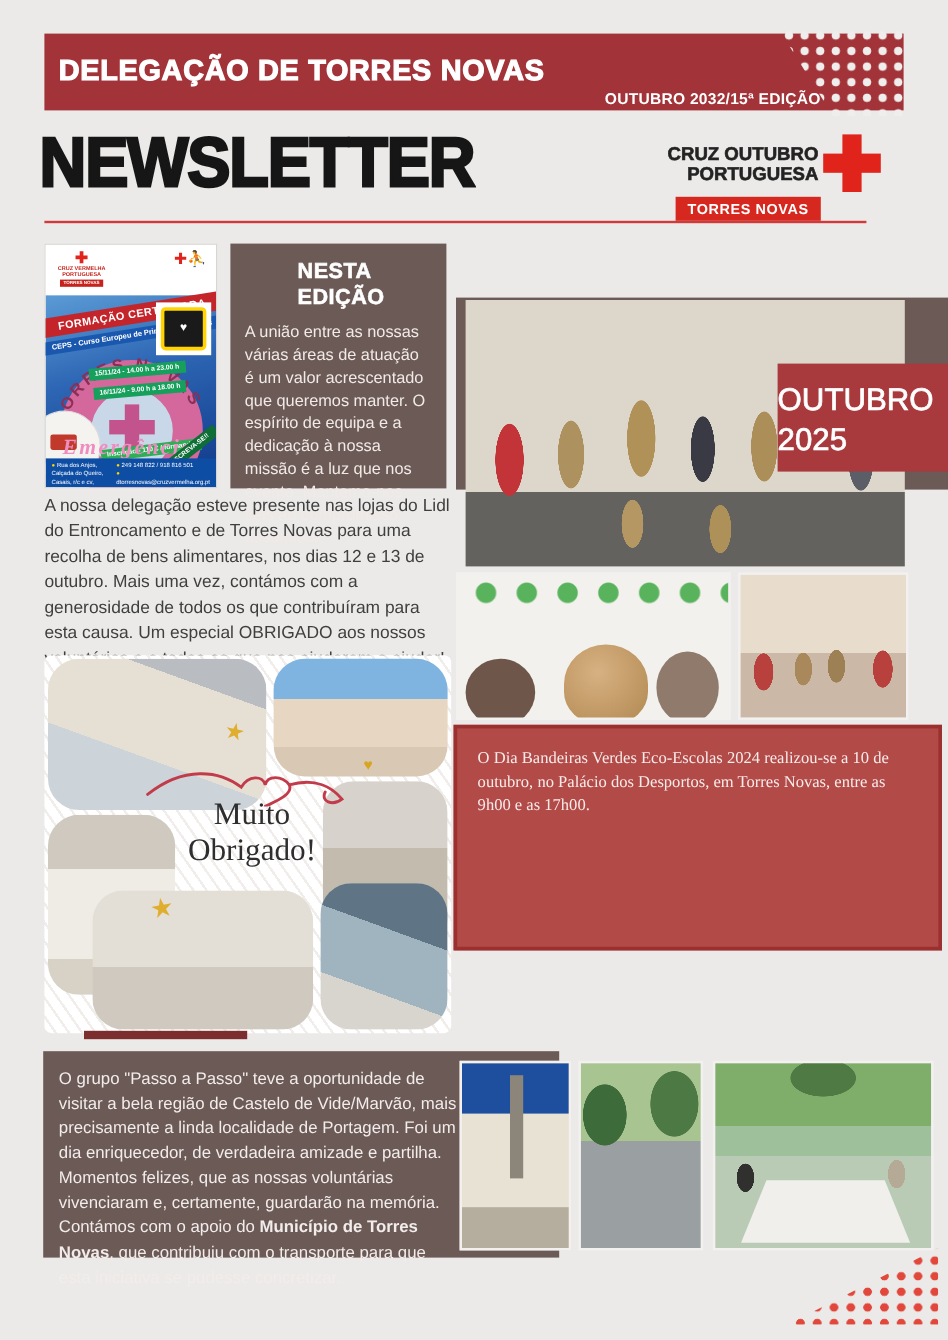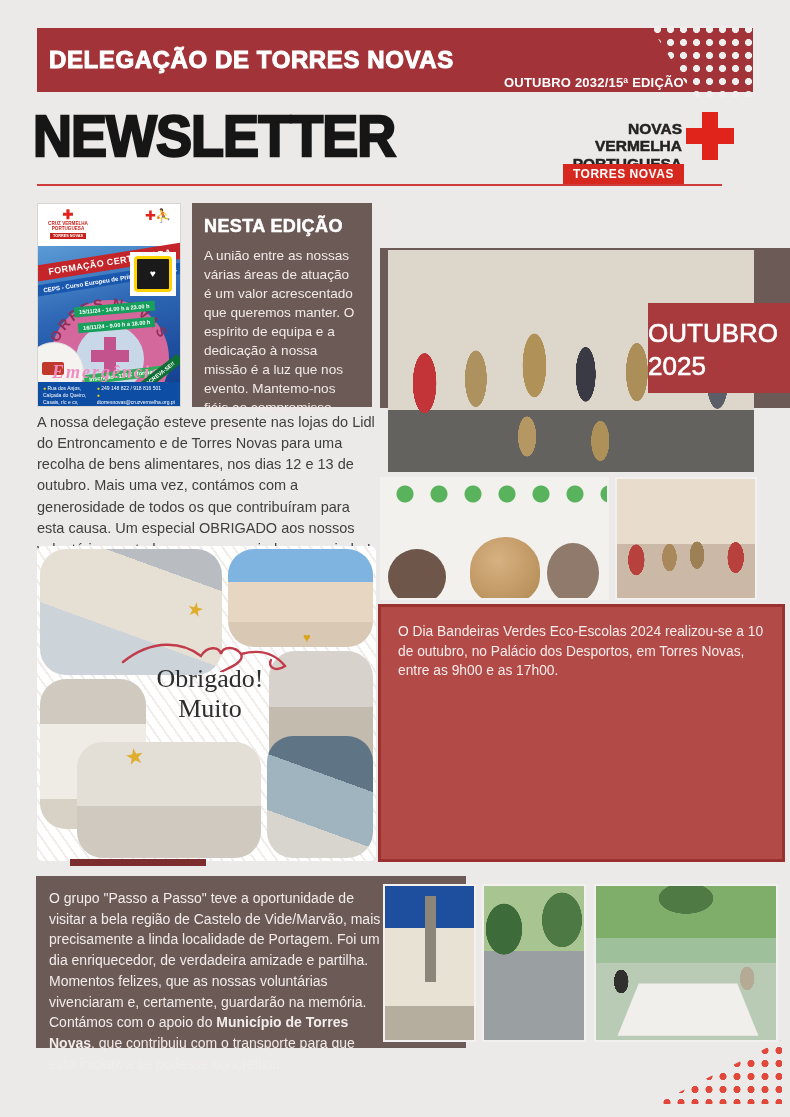--- a/index.html
+++ b/index.html
@@ -64,21 +64,21 @@
   .kit-circle { position:absolute; left:-14px; top:138px; width:60px; height:60px; border-radius:50%;
                 background:#f4f3f0; border:1px solid #ddd; }
   .kit { position:absolute; left:4px; top:158px; width:22px; height:13px; background:#c0392b; border-radius:2px; }
   .poster-bottom { position:absolute; left:0; bottom:0; width:100%; height:24px; background:#0e4da4;
                    color:#fff; font-size:5px; line-height:1.35; display:flex; gap:6px; padding:3px 5px; }
   .poster-bottom .col { flex:1; }
   .pin { color:#ffd400; font-size:5px; }
 
   
   .nesta { position:absolute; left:192px; top:203px; width:180px; height:204px; background:#6b5a56; padding:13px 12px; }
-  .nesta h2 { color:#fff; font-size:18px; font-weight:700; letter-spacing:.4px; margin-bottom:9px;
+  .nesta h2 { color:#fff; font-size:18px; font-weight:700; letter-spacing:.4px; margin-bottom:9px;margin-left:44px;
               -webkit-text-stroke:.5px #fff; }
   .nesta p { color:#f1eae7; font-size:13.6px; line-height:1.4; }
 
   
   .food-drive { position:absolute; left:37px; top:412px; width:338px; color:#3f3f3f; font-size:14.5px; line-height:1.46; }
 
   
   .collage { position:absolute; left:37px; top:546px; width:339px; height:315px; border-radius:6px;
              background:repeating-linear-gradient(55deg,#ffffff 0 7px,#f0edea 7px 9px); overflow:hidden; }
   .blob { position:absolute; border-radius:26px; }
@@ -137,22 +137,22 @@
   .p-mascot .head-l { position:absolute; left:6px; top:70px; width:58px; height:56px; border-radius:50%; background:#6e564a; }
   .p-mascot .head-r { position:absolute; right:8px; top:64px; width:52px; height:60px; border-radius:50%; background:#8f7a6c; }
   .p-selfie { left:615px; top:477px; width:142px; height:123px;
       background:
         radial-gradient(18px 34px at 14% 68%, #b8403d 0 45%, transparent 46%),
         radial-gradient(16px 30px at 38% 66%, #a9895b 0 45%, transparent 46%),
         radial-gradient(16px 30px at 58% 64%, #9d8155 0 45%, transparent 46%),
         radial-gradient(18px 34px at 86% 66%, #b8403d 0 45%, transparent 46%),
         linear-gradient(#e8ddcd 0 55%, #cbb8a6 55%); }
 
-  .eco-box { position:absolute; left:378px; top:604px; width:407px; height:258px; background:#b24a47;
-             border:3px solid #9a3030; padding:15px 17px; }
+  .eco-box { position:absolute; left:378px; top:604px; width:407px; height:188px; background:#b24a47;
+             border:3px solid #9a3030; padding:15px 17px;font-family:Liberation Serif, serif; }
   .eco-box p { color:#f6eceb; font-size:13.8px; line-height:1.42; }
 
   
   .passo { position:absolute; left:36px; top:876px; width:430px; height:172px; background:#6b5a56; padding:12px 13px; }
   .passo p { color:#f2ecea; font-size:14px; line-height:1.48; width:336px; }
   .p-church { left:383px; top:884px; width:93px; height:158px; background:#e8e2d4; overflow:hidden; }
   .p-church .sky { position:absolute; left:0; top:0; width:100%; height:42px; background:#1e4f9e; }
   .p-church .pillar { position:absolute; left:40px; top:10px; width:11px; height:86px; background:#8c857a; }
   .p-church .steps { position:absolute; left:0; bottom:0; width:100%; height:34px; background:#b5ad9e; }
   .p-road { left:482px; top:884px; width:104px; height:158px;
@@ -180,21 +180,21 @@
 
   <div class="banner">
     <div class="banner-title">DELEGAÇÃO DE TORRES NOVAS</div>
     <div class="edition">OUTUBRO 2032/15ª EDIÇÃO</div>
     <div class="dots-white"></div>
   </div>
 
   <div class="newsletter">NEWSLETTER</div>
 
   <div class="logo-text">
-    <div>NOVAS VERMELHA</div>
+    <div>CRUZ OUTUBRO</div>
     <div>PORTUGUESA</div>
   </div>
   <div class="logo-cross">
     <div class="h"></div>
       <div class="v"></div>
   </div>
   <div class="logo-badge">TORRES NOVAS</div>
 
   <div class="redline"></div>
 
@@ -255,22 +255,22 @@
     <div class="blob b-tl"></div>
     <div class="blob b-tr"></div>
     <div class="blob b-ml"></div>
     <div class="blob b-mr"></div>
     <div class="blob b-bl"></div>
     <div class="blob b-br"></div>
     <svg class="squiggle" width="180" height="40">
       <path d="M6 30 C 36 6, 66 10, 84 24 C 90 14, 102 14, 104 22 C 106 14, 118 14, 124 22 C 128 30, 112 36, 104 40 M 124 22 C 146 16, 160 24, 168 34 C 160 40, 150 36, 154 28" stroke="#c23b4a" stroke-width="2.4" fill="none" stroke-linecap="round"></path>
     </svg>
     <div class="thanks">
+      <div>Muito</div>
       <div>Obrigado!</div>
-      <div>Muito</div>
     </div>
     <div class="star s1">★</div>
     <div class="star s2">★</div>
     <div class="star s3">♥</div>
   </div>
   <div class="maroon-bar"></div>
 
   <div class="brown-panel"></div>
   <div class="group-photo"></div>
   <div class="outubro">

